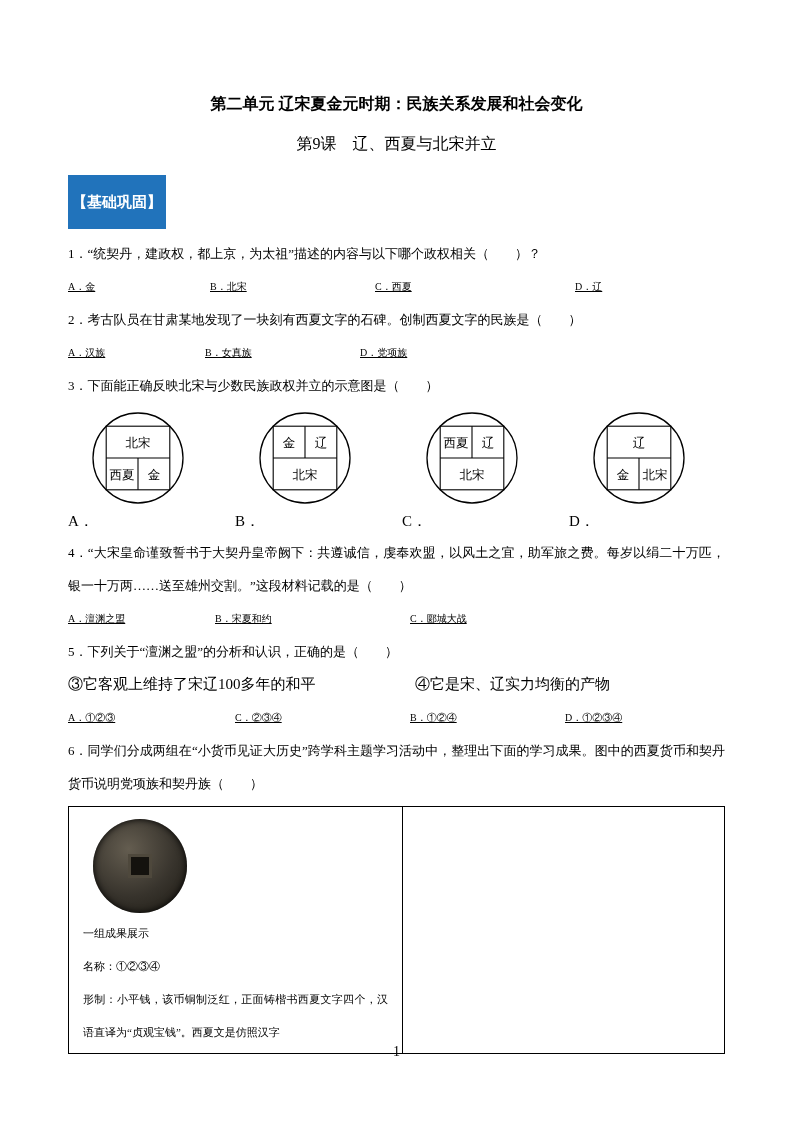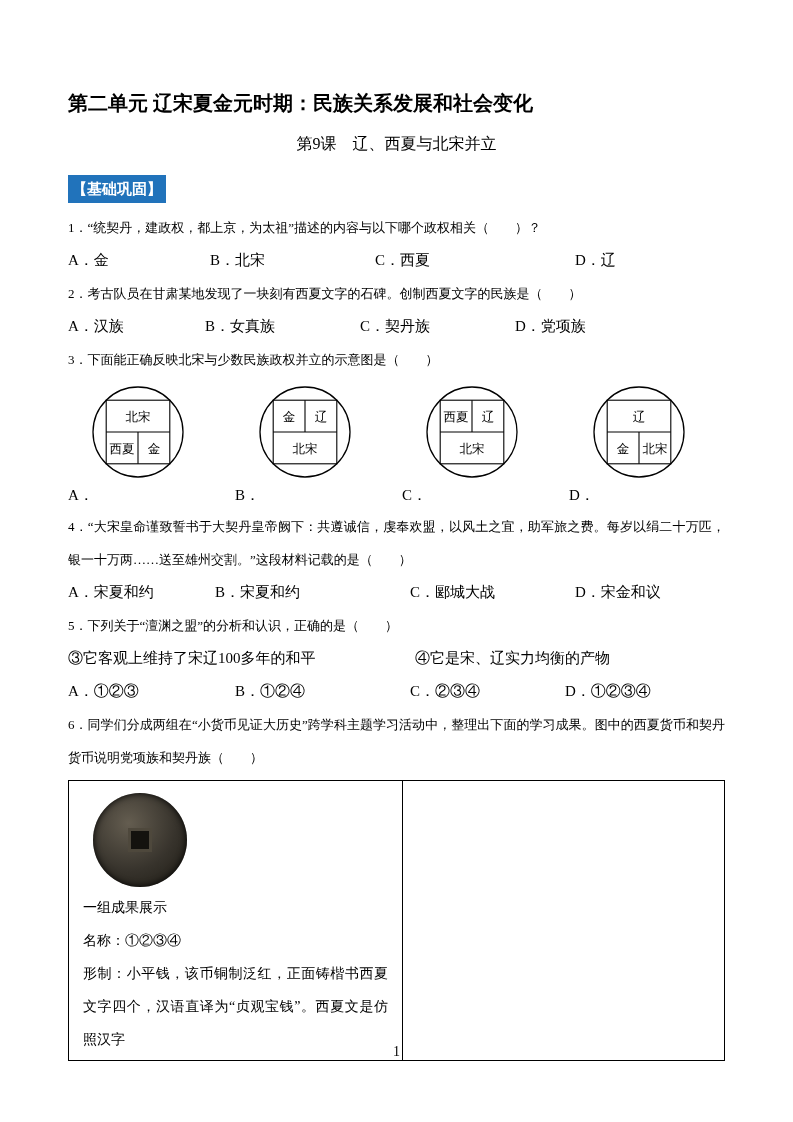--- a/index.html
+++ b/index.html
@@ -8,55 +8,55 @@
     width:793px;height:1122px;
     margin:0 auto;
     background:#ffffff;
     font-family:"Liberation Serif","DejaVu Serif",serif;
     color:#000;
     box-sizing:border-box;
     padding:88px 68px 0 68px;
     overflow:hidden;
   }
   h1.doc-title{
-    font-size:20px;line-height:31px;
-    text-align:left;font-weight:bold;
+    font-size:16px;line-height:31px;
+    text-align:center;font-weight:bold;
     margin:0 0 10px 0;
   }
   h2.lesson-title{
     font-size:16px;line-height:30px;
     text-align:center;font-weight:normal;
     margin:0 0 16px 0;
   }
   .badge-row{margin:0 0 8px 0;}
   .badge{
     display:inline-block;
     background:#2173bb;color:#ffffff;
     font-size:15px;font-weight:bold;
-    line-height:22px;padding:3px 4px;
+    line-height:22px;padding:16px 4px;
     font-family:"Liberation Sans","DejaVu Sans",sans-serif;
   }
   .stem{font-size:13px;line-height:33px;margin:0;text-align:justify;}
-  .opts{display:grid;font-size:15px;line-height:33px;}
+  .opts{display:grid;font-size:10px;line-height:33px;text-decoration:underline;}
   .opts-q1{grid-template-columns:142px 165px 200px auto;}
   .opts-q2{grid-template-columns:137px 155px 155px auto;}
   .opts-q4{grid-template-columns:147px 195px 165px auto;}
   .opts-q5{grid-template-columns:167px 175px 155px auto;}
   .items{display:grid;grid-template-columns:347px auto;font-size:15px;line-height:33px;}
   .diagram-row{display:flex;margin:8px 0 0 0;}
   .diagram-col{width:167px;}
   .diagram-col:last-child{width:auto;}
   .diagram-col svg{display:block;margin-left:22px;}
   .diagram-col text{font-family:"Liberation Serif","DejaVu Serif",serif;fill:#000;}
   .diagram-label{font-size:15px;line-height:30px;}
   .coin-table{
     display:grid;grid-template-columns:334px 1fr;
     border:1px solid #000;margin-top:6px;
   }
-  .cell{padding:6px 14px 4px 14px;font-size:14px;line-height:33px;}
+  .cell{padding:6px 14px 4px 14px;font-size:11px;line-height:33px;}
   .cell-left{border-right:1px solid #000;}
   .cell p{margin:0;text-align:justify;}
   .coin{position:relative;border-radius:50%;}
   .coin-dark{
     width:94px;height:94px;margin:6px 0 4px 10px;
     background:radial-gradient(circle at 38% 32%,#645d50,#37332c 55%,#232019 88%);
     box-shadow:inset 0 0 7px #000;
   }
   .coin-dark .hole{
     position:absolute;left:50%;top:50%;width:24px;height:24px;
@@ -95,21 +95,20 @@
     <span>A．金</span>
     <span>B．北宋</span>
     <span>C．西夏</span>
     <span>D．辽</span>
   </div>
 
   <p class="stem">2．考古队员在甘肃某地发现了一块刻有西夏文字的石碑。创制西夏文字的民族是（　　）</p>
   <div class="opts opts-q2">
     <span>A．汉族</span>
     <span>B．女真族</span>
-    <span>C．契丹族</span>
     <span>D．党项族</span>
   </div>
 
   <p class="stem">3．下面能正确反映北宋与少数民族政权并立的示意图是（　　）</p>
   <div class="diagram-row">
 
     <div class="diagram-col">
       <svg width="96" height="96" viewBox="0 0 96 96">
         <circle cx="48" cy="48" r="45" fill="none" stroke="#000" stroke-width="1.3"></circle>
         <rect x="16.2" y="16.2" width="63.6" height="63.6" fill="none" stroke="#000" stroke-width="1.1"></rect>
@@ -158,35 +157,34 @@
         <text x="32" y="68.5" text-anchor="middle" font-size="12.5">金</text>
         <text x="64" y="68.5" text-anchor="middle" font-size="12.5">北宋</text>
       </svg>
       <div class="diagram-label">D．</div>
     </div>
 
   </div>
 
   <p class="stem">4．“大宋皇命谨致誓书于大契丹皇帝阙下：共遵诚信，虔奉欢盟，以风土之宜，助军旅之费。每岁以绢二十万匹，银一十万两……送至雄州交割。”这段材料记载的是（　　）</p>
   <div class="opts opts-q4">
-    <span>A．宋夏和约</span>
+    <span>A．澶渊之盟</span>
     <span>B．宋夏和约</span>
     <span>C．郾城大战</span>
-    <span>D．宋金和议</span>
   </div>
 
   <p class="stem">5．下列关于“澶渊之盟”的分析和认识，正确的是（　　）</p>
   <div class="items">
     <span>③它客观上维持了宋辽100多年的和平</span>
     <span>④它是宋、辽实力均衡的产物</span>
   </div>
   <div class="opts opts-q5">
     <span>A．①②③</span>
+    <span>C．②③④</span>
     <span>B．①②④</span>
-    <span>C．②③④</span>
     <span>D．①②③④</span>
   </div>
 
   <p class="stem">6．同学们分成两组在“小货币见证大历史”跨学科主题学习活动中，整理出下面的学习成果。图中的西夏货币和契丹货币说明党项族和契丹族（　　）</p>
   <div class="coin-table">
     <div class="cell cell-left">
       <div class="coin coin-dark">
         <span class="hole"></span>
       </div>
       <p>一组成果展示</p>

